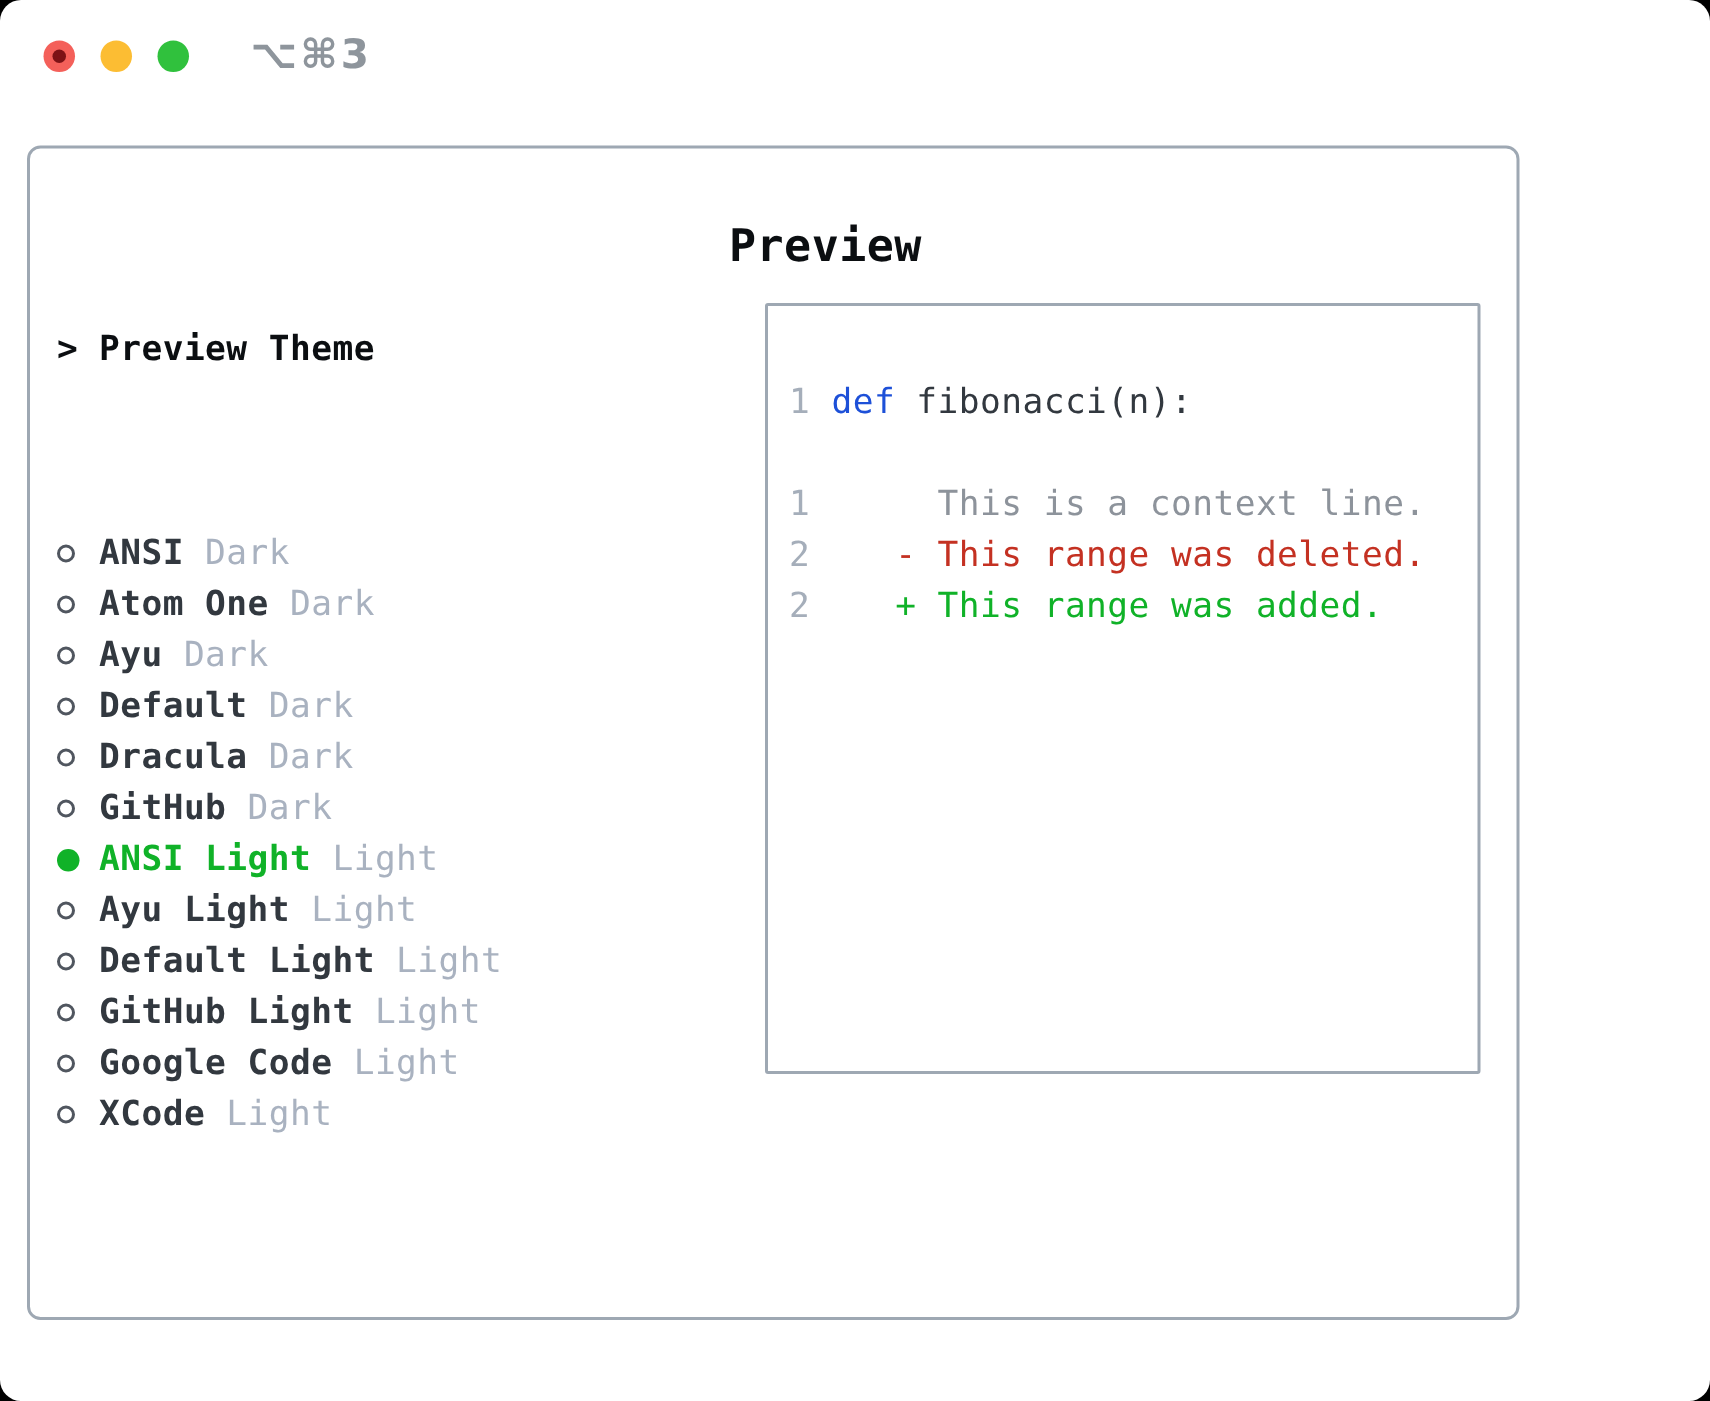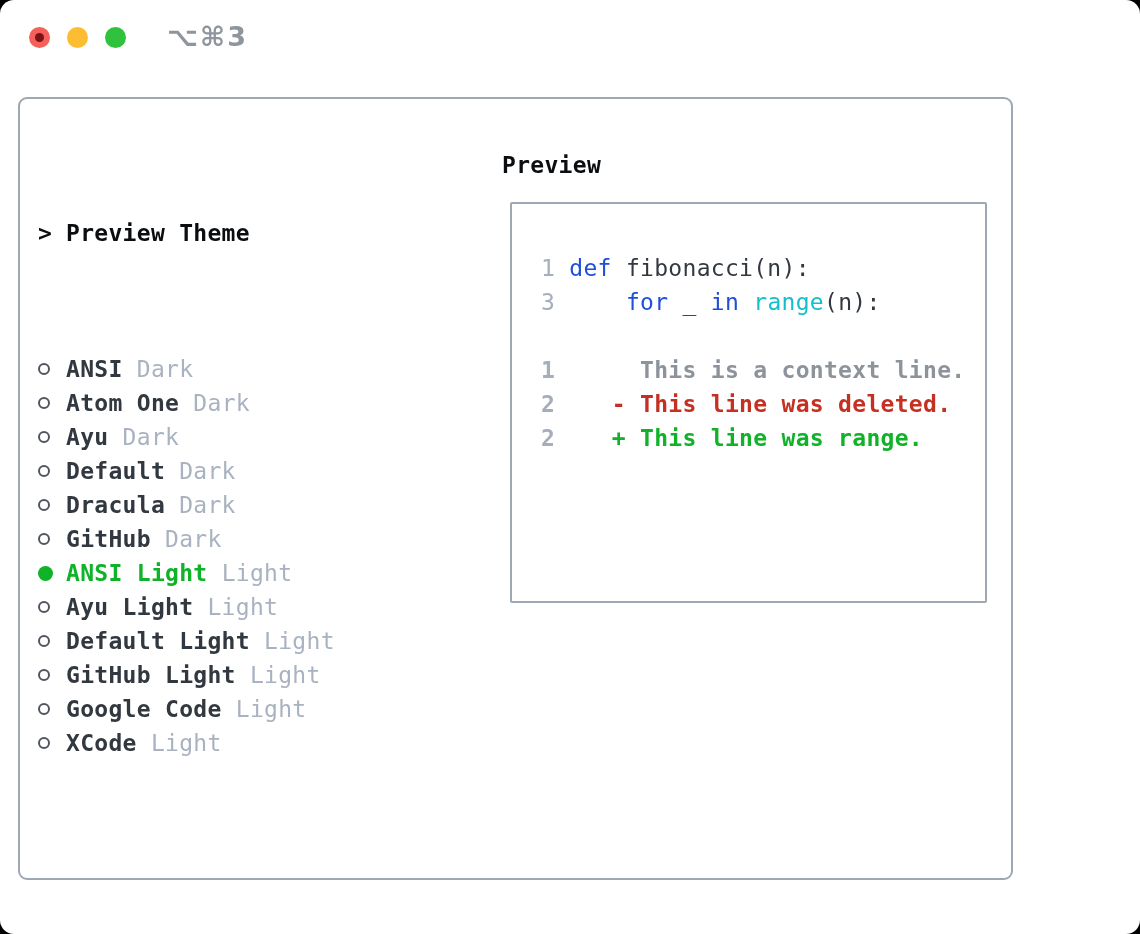--- a/index.html
+++ b/index.html
@@ -36,32 +36,32 @@
   .dot{width:12px;height:12px;border:2px solid #50565f;border-radius:50%;}
   .dot.filled{width:15px;height:15px;border:none;background:var(--green);}
   .prompt{font-weight:bold;color:var(--header);}
   .hdr{font-weight:bold;color:var(--header);}
   .name{color:var(--ink);font-weight:bold;}
   .row.selected .name{color:var(--green);}
   .variant{color:var(--variant);}
   .spacer{height:34px;}
 
   
-  .preview-label{position:absolute;left:482px;top:49px;height:34px;line-height:34px;
-                 font-size:23px;font-weight:bold;letter-spacing:.3px;color:var(--header);}
-  .preview-box{position:absolute;left:490px;top:103px;width:477px;height:401px;
+  .preview-label{position:absolute;left:466px;top:49px;height:34px;line-height:34px;
+                 font-size:30px;font-weight:bold;letter-spacing:.3px;color:var(--header);}
+  .preview-box{position:absolute;left:490px;top:103px;width:477px;height:514px;
                border:2px solid var(--border);border-radius:2px;background:#fff;
-               padding:47px 0 0 29px;overflow:hidden;}
+               padding:47px 0 0 14px;overflow:hidden;}
   .cline{height:34px;line-height:34px;font-size:23px;letter-spacing:.3px;white-space:pre;color:var(--ink);}
   .lnum{color:var(--muted);}
   .tk-default{color:var(--ink);}
   .tk-keyword{color:var(--blue);}
   .tk-builtin{color:var(--cyan);}
   .tk-number{color:var(--green);}
-  .diff-block{margin-top:34px;font-weight:bold;}
+  .diff-block{margin-top:34px;}
   .diff-context{color:var(--context);}
   .diff-deleted{color:var(--red);}
   .diff-added{color:var(--green);}
 </style>
 </head>
 <body>
 
 <div class="window">
 
   <div class="titlebar">
@@ -91,23 +91,22 @@
 
       
       
     </div>
 
     <div class="preview-label">Preview</div>
 
     <div class="preview-box">
       <div id="code-lines">
           <div class="cline"><span class="lnum">1 </span><span class="tk-keyword">def</span><span class="tk-default"> fibonacci(n):</span></div>
-          <div class="cline"><span class="lnum">3 </span><span class="tk-default">    </span><span class="tk-keyword">for</span><span class="tk-default"> _ </span><span class="tk-keyword">in</span><span class="tk-default"> </span><span class="tk-builtin">range</span><span class="tk-default">(n):</span></div>
         </div>
       <div id="diff-lines" class="diff-block">
           <div class="cline"><span class="lnum">1    </span><span class="diff-context">  This is a context line.</span></div>
-          <div class="cline"><span class="lnum">2    </span><span class="diff-deleted">- This line was deleted.</span></div>
-          <div class="cline"><span class="lnum">2    </span><span class="diff-added">+ This line was range.</span></div>
+          <div class="cline"><span class="lnum">2    </span><span class="diff-deleted">- This range was deleted.</span></div>
+          <div class="cline"><span class="lnum">2    </span><span class="diff-added">+ This range was added.</span></div>
         </div>
     </div>
 
   </div>
 </div>
 
 </body></html>

